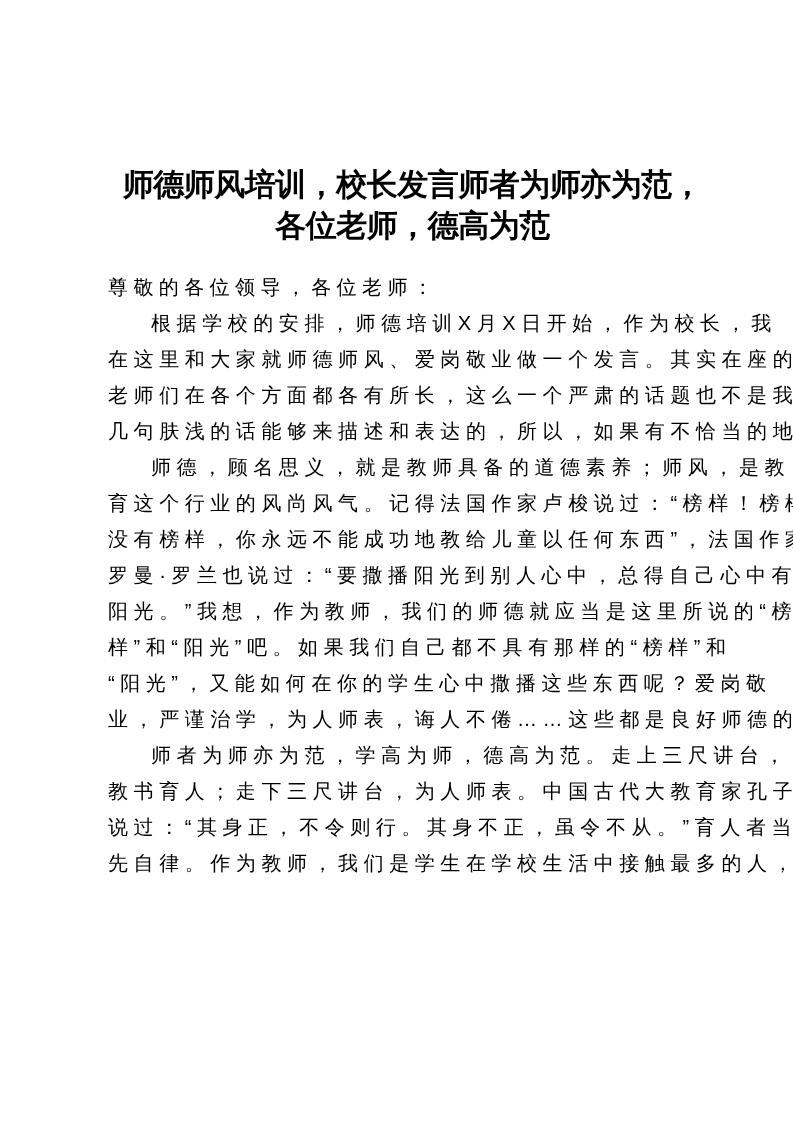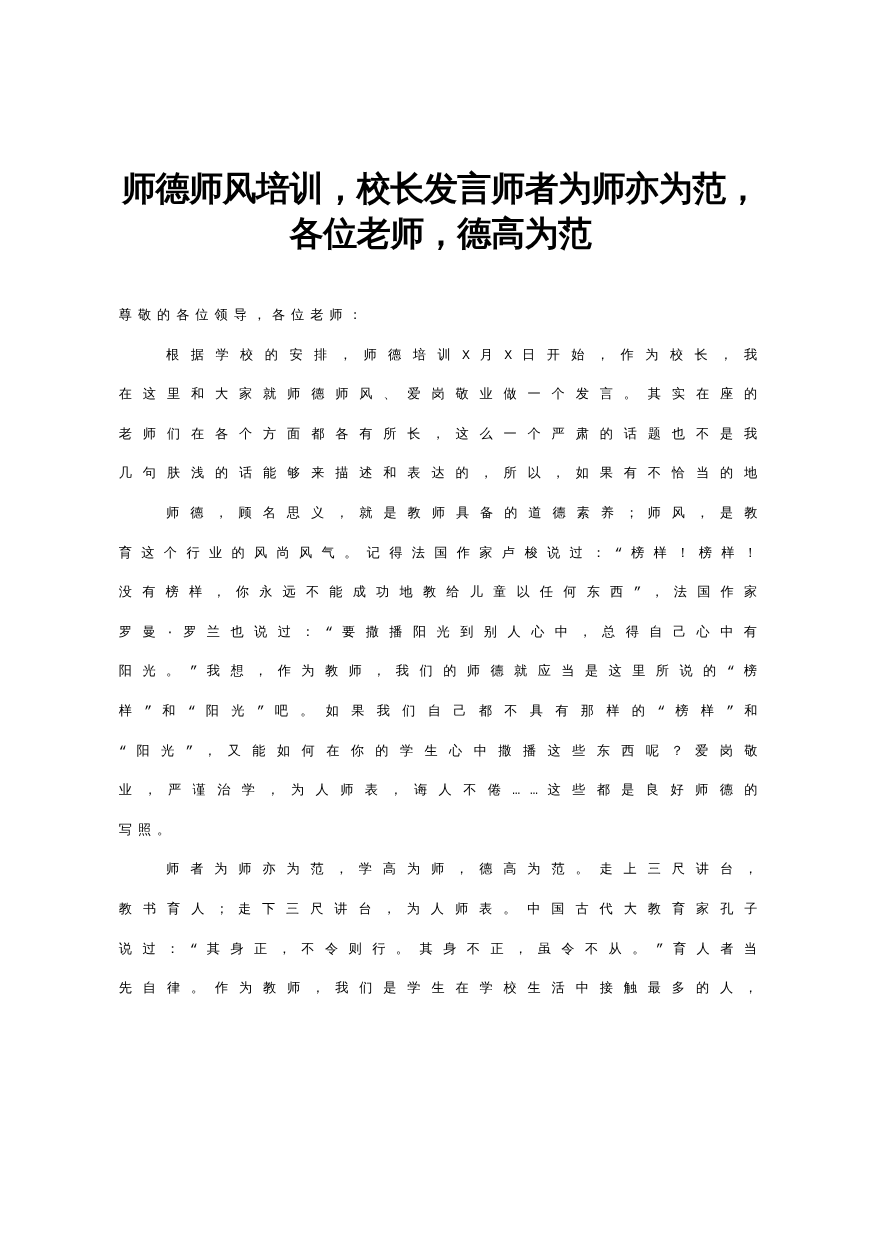--- a/index.html
+++ b/index.html
@@ -25,30 +25,30 @@
     position: absolute;
     left: 100px;
     width: 593px;
     top: 148px;
     text-align: center;
     font-family: "DejaVu Sans", sans-serif;
     font-weight: bold;
     font-size: 31px;
     line-height: 41px;
     letter-spacing: -0.5px;
-    margin: 4px;
+    margin: 16px;
   }
   .title .tline { display: block; white-space: nowrap; }
   .body {
     position: absolute;
     left: 108px;
     top: 269px;
     width: 580px;
-    font-family: Liberation Mono, monospace;
-    font-size: 12px;
+    font-family: Liberation Sans, sans-serif;
+    font-size: 20px;
     line-height: 36px;
   }
   .line {
     display: block;
     height: 36px;
     white-space: nowrap;
     text-align: justify;
     text-align-last: justify;
   }
   .line.last {
@@ -80,21 +80,20 @@
 
     <div>
       <span class="line indent" style="word-spacing: 0px;"><span>师</span> <span>德</span> <span>，</span> <span>顾</span> <span>名</span> <span>思</span> <span>义</span> <span>，</span> <span>就</span> <span>是</span> <span>教</span> <span>师</span> <span>具</span> <span>备</span> <span>的</span> <span>道</span> <span>德</span> <span>素</span> <span>养</span> <span>；</span> <span>师</span> <span>风</span> <span>，</span> <span>是</span> <span>教</span></span>
       <span class="line" style="word-spacing: 0px;"><span>育</span> <span>这</span> <span>个</span> <span>行</span> <span>业</span> <span>的</span> <span>风</span> <span>尚</span> <span>风</span> <span>气</span> <span>。</span> <span>记</span> <span>得</span> <span>法</span> <span>国</span> <span>作</span> <span>家</span> <span>卢</span> <span>梭</span> <span>说</span> <span>过</span> <span>：</span> <span>“</span> <span>榜</span> <span>样</span> <span>！</span> <span>榜</span> <span>样</span> <span>！</span></span>
       <span class="line" style="word-spacing: 0px;"><span>没</span> <span>有</span> <span>榜</span> <span>样</span> <span>，</span> <span>你</span> <span>永</span> <span>远</span> <span>不</span> <span>能</span> <span>成</span> <span>功</span> <span>地</span> <span>教</span> <span>给</span> <span>儿</span> <span>童</span> <span>以</span> <span>任</span> <span>何</span> <span>东</span> <span>西</span> <span>”</span> <span>，</span> <span>法</span> <span>国</span> <span>作</span> <span>家</span></span>
       <span class="line" style="word-spacing: 0px;"><span>罗</span> <span>曼</span> <span>·</span> <span>罗</span> <span>兰</span> <span>也</span> <span>说</span> <span>过</span> <span>：</span> <span>“</span> <span>要</span> <span>撒</span> <span>播</span> <span>阳</span> <span>光</span> <span>到</span> <span>别</span> <span>人</span> <span>心</span> <span>中</span> <span>，</span> <span>总</span> <span>得</span> <span>自</span> <span>己</span> <span>心</span> <span>中</span> <span>有</span></span>
       <span class="line" style="word-spacing: 0px;"><span>阳</span> <span>光</span> <span>。</span> <span>”</span> <span>我</span> <span>想</span> <span>，</span> <span>作</span> <span>为</span> <span>教</span> <span>师</span> <span>，</span> <span>我</span> <span>们</span> <span>的</span> <span>师</span> <span>德</span> <span>就</span> <span>应</span> <span>当</span> <span>是</span> <span>这</span> <span>里</span> <span>所</span> <span>说</span> <span>的</span> <span>“</span> <span>榜</span></span>
       <span class="line" style="word-spacing: 0px;"><span>样</span> <span>”</span> <span>和</span> <span>“</span> <span>阳</span> <span>光</span> <span>”</span> <span>吧</span> <span>。</span> <span>如</span> <span>果</span> <span>我</span> <span>们</span> <span>自</span> <span>己</span> <span>都</span> <span>不</span> <span>具</span> <span>有</span> <span>那</span> <span>样</span> <span>的</span> <span>“</span> <span>榜</span> <span>样</span> <span>”</span> <span>和</span></span>
       <span class="line" style="word-spacing: 0px;"><span>“</span> <span>阳</span> <span>光</span> <span>”</span> <span>，</span> <span>又</span> <span>能</span> <span>如</span> <span>何</span> <span>在</span> <span>你</span> <span>的</span> <span>学</span> <span>生</span> <span>心</span> <span>中</span> <span>撒</span> <span>播</span> <span>这</span> <span>些</span> <span>东</span> <span>西</span> <span>呢</span> <span>？</span> <span>爱</span> <span>岗</span> <span>敬</span></span>
       <span class="line" style="word-spacing: 0px;"><span>业</span> <span>，</span> <span>严</span> <span>谨</span> <span>治</span> <span>学</span> <span>，</span> <span>为</span> <span>人</span> <span>师</span> <span>表</span> <span>，</span> <span>诲</span> <span>人</span> <span>不</span> <span>倦</span> <span>…</span> <span>…</span> <span>这</span> <span>些</span> <span>都</span> <span>是</span> <span>良</span> <span>好</span> <span>师</span> <span>德</span> <span>的</span></span>
-      <span class="line last">写照。</span>
     </div>
 
     <div>
       <span class="line indent" style="word-spacing: 0px;"><span>师</span> <span>者</span> <span>为</span> <span>师</span> <span>亦</span> <span>为</span> <span>范</span> <span>，</span> <span>学</span> <span>高</span> <span>为</span> <span>师</span> <span>，</span> <span>德</span> <span>高</span> <span>为</span> <span>范</span> <span>。</span> <span>走</span> <span>上</span> <span>三</span> <span>尺</span> <span>讲</span> <span>台</span> <span>，</span></span>
       <span class="line" style="word-spacing: 0px;"><span>教</span> <span>书</span> <span>育</span> <span>人</span> <span>；</span> <span>走</span> <span>下</span> <span>三</span> <span>尺</span> <span>讲</span> <span>台</span> <span>，</span> <span>为</span> <span>人</span> <span>师</span> <span>表</span> <span>。</span> <span>中</span> <span>国</span> <span>古</span> <span>代</span> <span>大</span> <span>教</span> <span>育</span> <span>家</span> <span>孔</span> <span>子</span></span>
       <span class="line" style="word-spacing: 0px;"><span>说</span> <span>过</span> <span>：</span> <span>“</span> <span>其</span> <span>身</span> <span>正</span> <span>，</span> <span>不</span> <span>令</span> <span>则</span> <span>行</span> <span>。</span> <span>其</span> <span>身</span> <span>不</span> <span>正</span> <span>，</span> <span>虽</span> <span>令</span> <span>不</span> <span>从</span> <span>。</span> <span>”</span> <span>育</span> <span>人</span> <span>者</span> <span>当</span></span>
       <span class="line" style="word-spacing: 0px;"><span>先</span> <span>自</span> <span>律</span> <span>。</span> <span>作</span> <span>为</span> <span>教</span> <span>师</span> <span>，</span> <span>我</span> <span>们</span> <span>是</span> <span>学</span> <span>生</span> <span>在</span> <span>学</span> <span>校</span> <span>生</span> <span>活</span> <span>中</span> <span>接</span> <span>触</span> <span>最</span> <span>多</span> <span>的</span> <span>人</span> <span>，</span></span>
     </div>
   </div>
 </div>

